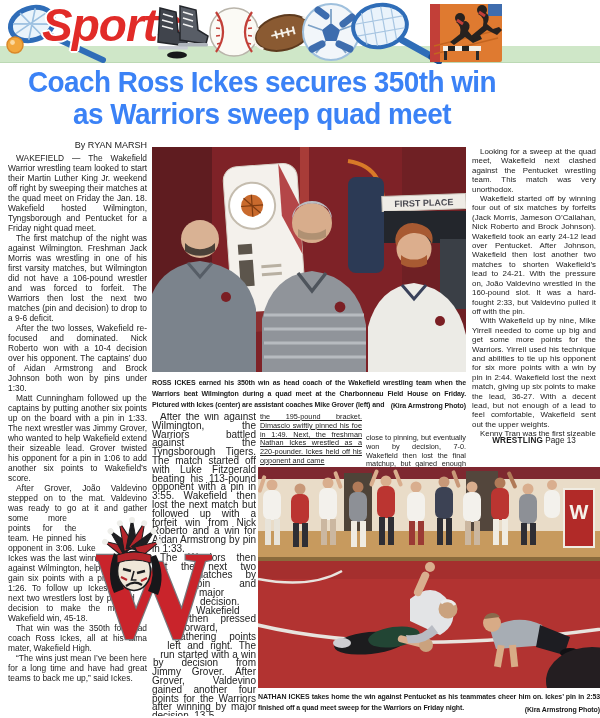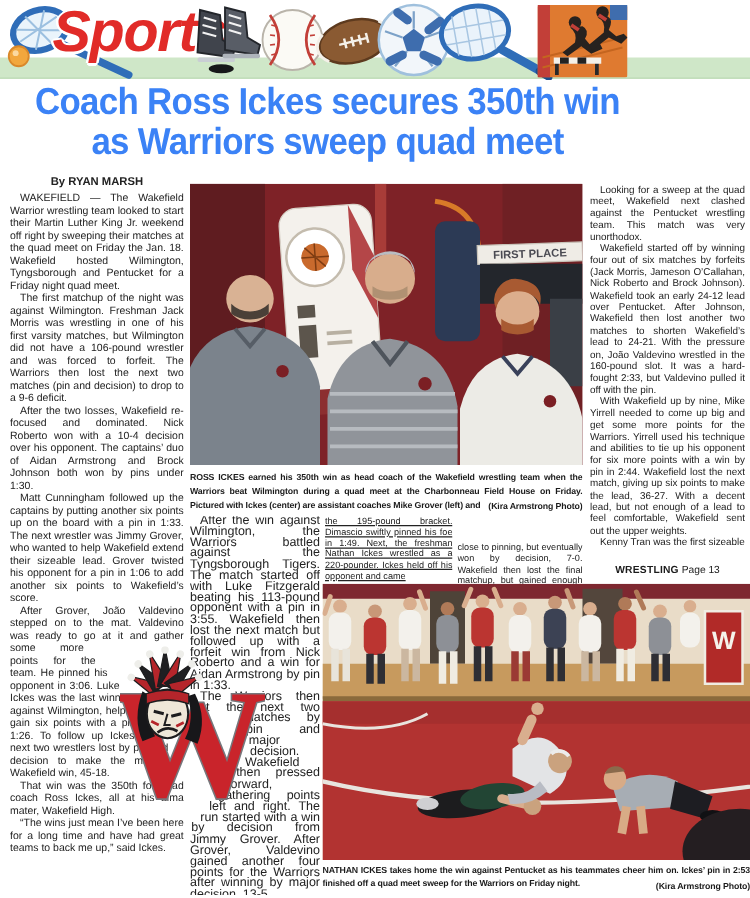--- a/index.html
+++ b/index.html
@@ -21,26 +21,26 @@
            transform:scaleX(0.93);transform-origin:50% 50%;white-space:nowrap;}
 
   
   .col{text-align:justify;overflow:hidden;}
   .para{margin:0;text-indent:8px;}
   #col1{left:8px;top:140px;width:139px;height:576px;font-size:8.4px;line-height:10px;}
   #col2{left:152px;top:413px;width:104px;height:303px;font-size:10px;line-height:8.8px;}
   #col3{left:260px;top:413px;width:102px;height:54px;font-size:7.3px;line-height:8.8px;text-decoration:underline;}
   #col4{left:366px;top:434px;width:100px;height:54px;font-size:7.3px;line-height:8.8px;}
   #col5{left:472px;top:147px;width:124px;height:300px;font-size:7.9px;line-height:9.4px;}
-  .byline{font-weight:bold;text-align:center;font-size:9px;margin:0 0 3px 0;text-indent:0;}
+  .byline{font-weight:normal;text-align:right;font-size:9px;margin:0 0 3px 0;text-indent:0;}
   .cut1{float:right;width:78px;height:96px;margin-left:2px;
         shape-outside:polygon(0% 0%,100% 0%,100% 100%,40% 35%);}
   .cut2{float:left;width:46px;height:98px;margin-right:2px;
         shape-outside:polygon(0 0,80% 0,100% 40%,0 100%);}
-  #jumpline{left:472px;top:451px;width:124px;text-align:center;font-size:8.2px;color:#1c1c1c;}
+  #jumpline{left:472px;top:436px;width:124px;text-align:center;font-size:8.2px;color:#1c1c1c;}
   #jumpline b{letter-spacing:0.2px;}
 
   
   .photo{display:block;}
   #photo1{left:152px;top:147px;width:314px;height:225px;}
   #photo2{left:258px;top:467px;width:342px;height:221px;}
   .caption{font-weight:bold;font-size:7px;line-height:11px;letter-spacing:-0.1px;
            text-align:justify;color:#1b1b1b;overflow:hidden;}
   #caption1{left:152px;top:377px;width:314px;height:34px;}
   #caption2{left:258px;top:691px;width:342px;height:24px;}

